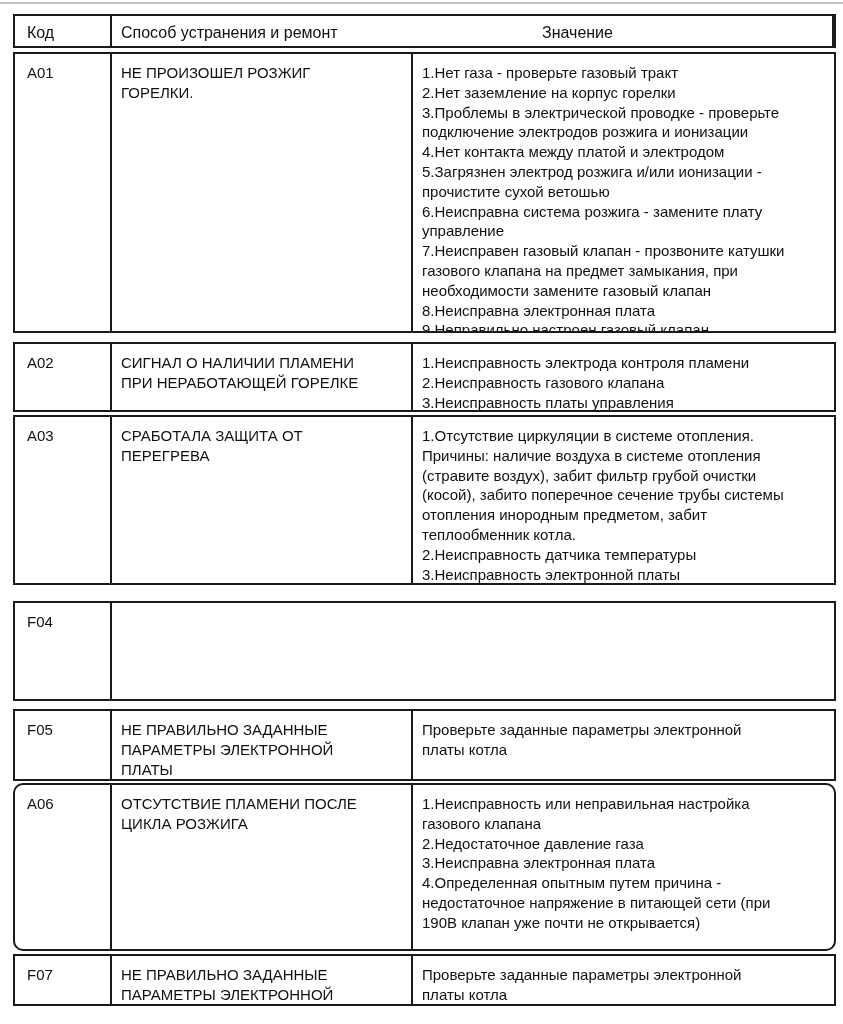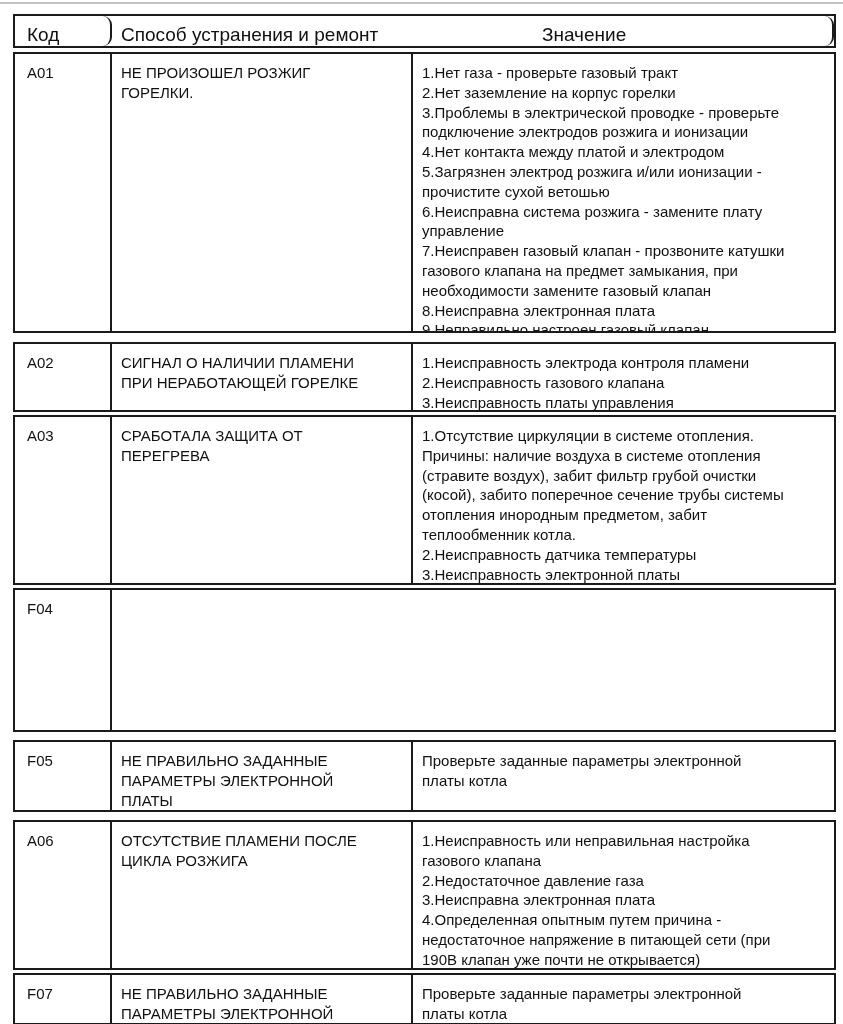--- a/index.html
+++ b/index.html
@@ -47,22 +47,21 @@
     flex: 0 0 301px;
     border-right: 2px solid #1a1a1a;
     padding: 9px 8px 6px 9px;
   }
   .remedy-col {
     flex: 1 1 auto;
     padding: 9px 6px 6px 9px;
   }
   .header-row .cell {
     padding-top: 6px;
-    font-size: 19px;
-    border-radius: 9px;
+    font-size: 16px;
   }
 </style>
 </head>
 <body>
 
 <div class="page-top-line"></div>
 
 <div class="fault-table">
 
   <div class="row-box header-row" style="height:34px;">
@@ -107,34 +106,34 @@
     <div class="cell remedy-col">1.Отсутствие циркуляции в системе отопления.
 Причины: наличие воздуха в системе отопления
 (стравите воздух), забит фильтр грубой очистки
 (косой), забито поперечное сечение трубы системы
 отопления инородным предметом, забит
 теплообменник котла.
 2.Неисправность датчика температуры
 3.Неисправность электронной платы</div>
   </div>
 
-  <div class="row-box" style="height:144px; margin-top:3px;">
+  <div class="row-box" style="height:100px; margin-top:16px;">
     <div class="cell code-col">F04</div>
   </div>
 
   <div class="row-box" style="height:72px; margin-top:8px;">
     <div class="cell code-col">F05</div>
     <div class="cell meaning-col">НЕ ПРАВИЛЬНО ЗАДАННЫЕ
 ПАРАМЕТРЫ ЭЛЕКТРОННОЙ
 ПЛАТЫ</div>
     <div class="cell remedy-col">Проверьте заданные параметры электронной
 платы котла</div>
   </div>
 
-  <div class="row-box" style="height:150px; margin-top:8px;">
+  <div class="row-box" style="height:168px; margin-top:2px;border-radius:10px;">
     <div class="cell code-col">A06</div>
     <div class="cell meaning-col">ОТСУТСТВИЕ ПЛАМЕНИ ПОСЛЕ
 ЦИКЛА РОЗЖИГА</div>
     <div class="cell remedy-col">1.Неисправность или неправильная настройка
 газового клапана
 2.Недостаточное давление газа
 3.Неисправна электронная плата
 4.Определенная опытным путем причина -
 недостаточное напряжение в питающей сети (при
 190В клапан уже почти не открывается)</div>

